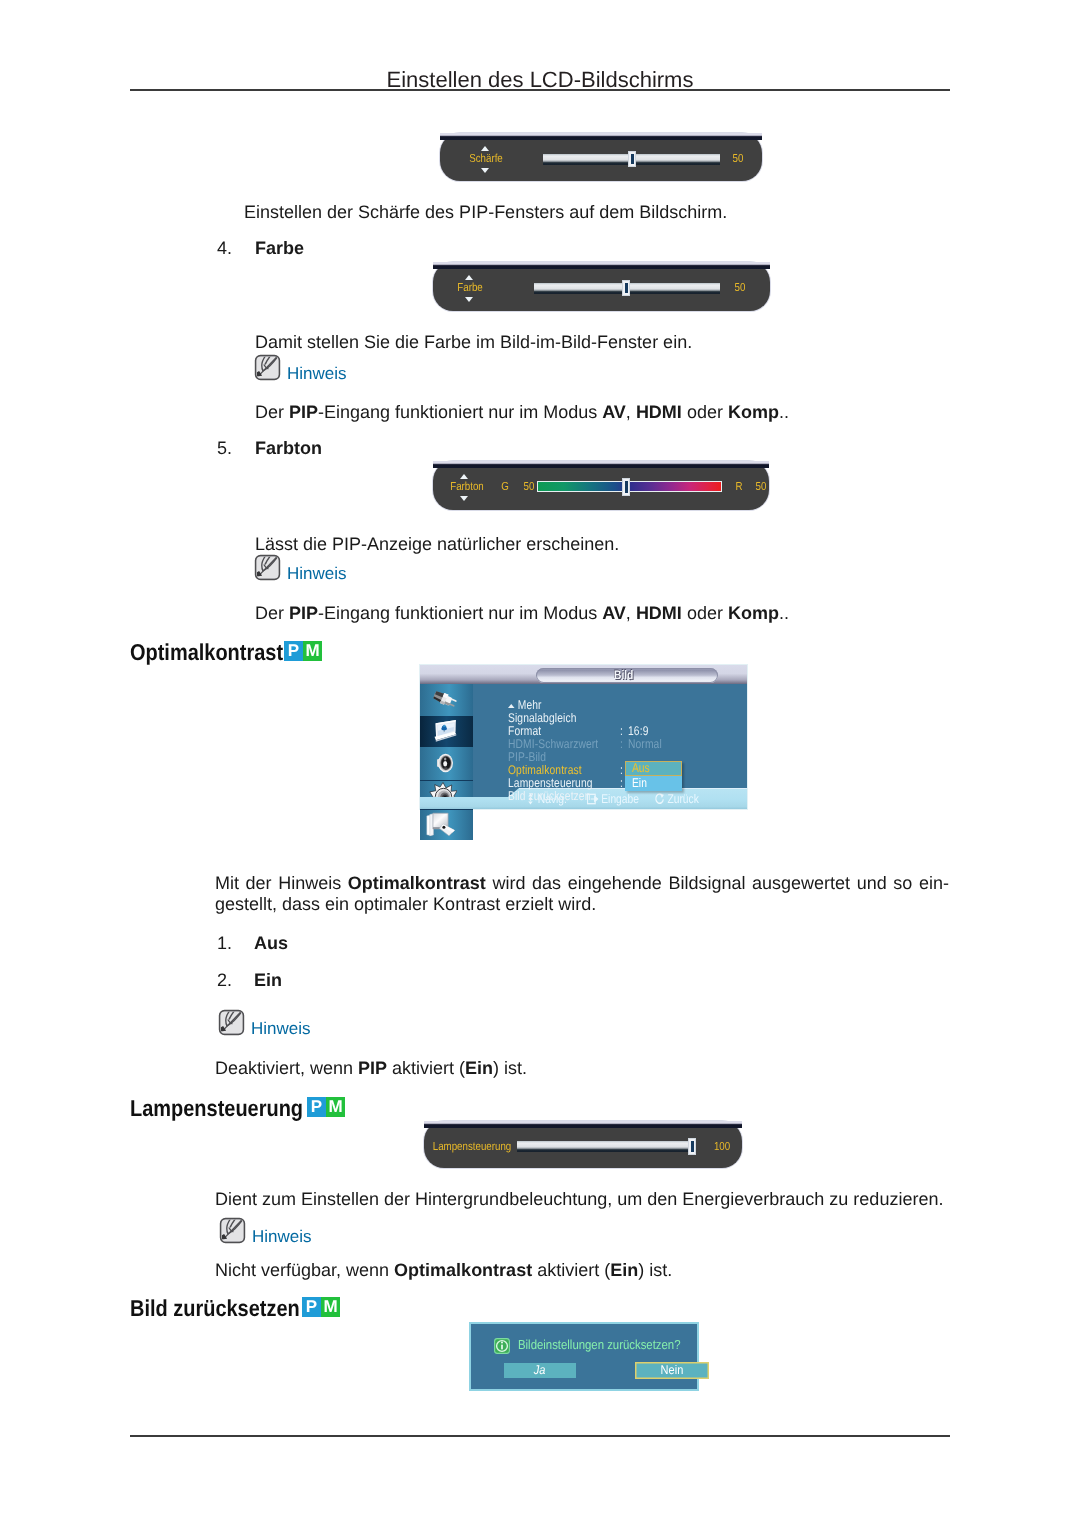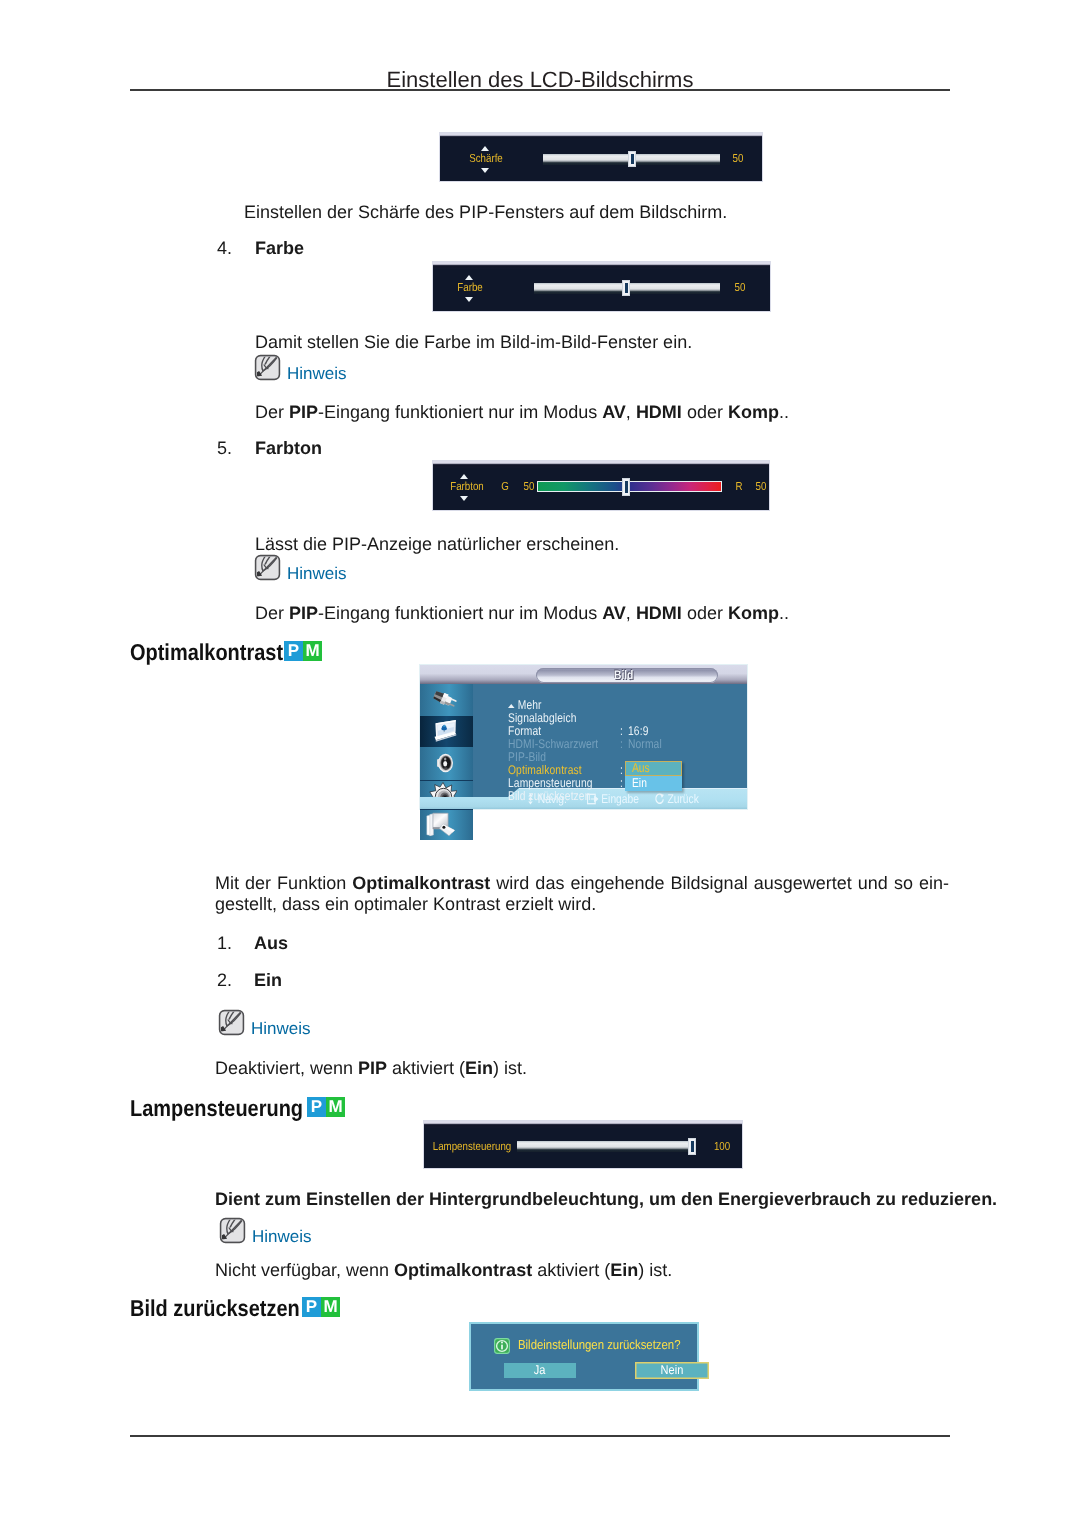--- a/index.html
+++ b/index.html
@@ -27,21 +27,21 @@
            font-size:17px;font-weight:bold;color:#ffffff;font-family:"Liberation Sans",sans-serif;}
   .pm .p{background:#1f9cd7;}
   .pm .m{background:#22c03c;}
 
   
   .note{display:flex;align-items:flex-end;gap:5px;}
   .note-txt{font-size:17px;color:#0369a1;line-height:17px;position:relative;top:1px;}
   .note-ico{display:block;width:29px;height:27px;}
 
   
-  .osdbox{background:#0f172a;box-shadow:0 0 0 1px #d9dbe8;}
+  .osdbox{background:#404040;box-shadow:0 0 0 1px #d9dbe8;border-radius:20px;}
   .osdbox .topbar{position:absolute;left:0;top:0;right:0;height:7px;
      background:linear-gradient(#dcdcea 0%,#dcdcea 25%,#a8a8b8 38%,#2a2d42 48%,#111527 60%,#12182c 100%);}
   .osd-label{position:absolute;color:#e8b929;font-size:11.6px;font-family:"Liberation Sans",sans-serif;transform:scaleX(.84);transform-origin:50% 50%;}
   .osd-val{position:absolute;color:#e8b929;font-size:11.6px;transform:scaleX(.84);transform-origin:50% 50%;}
   .arrow-up,.arrow-dn{position:absolute;width:0;height:0;border-left:4.3px solid transparent;border-right:4.3px solid transparent;}
   .arrow-up{border-bottom:5.6px solid #eef4f8;}
   .arrow-dn{border-top:5.6px solid #eef4f8;}
 
   .track{position:absolute;background:linear-gradient(#b9c3c9 0%,#eceef0 18%,#dfe2e5 52%,#a8aeb4 66%,#3e4950 74%,#1b2733 86%,#16202c 100%);}
   .knob{position:absolute;background:#eff1f5;border:1px solid #cfd6de;box-sizing:border-box;}
@@ -70,21 +70,21 @@
             transform:scaleX(.815);transform-origin:0 100%;}
 
   .optbox{position:absolute;}
   .opt{position:absolute;left:0;right:0;font-size:12.6px;padding-left:7px;box-sizing:border-box;}
   .opt span{display:inline-block;transform:scaleX(.815);transform-origin:0 0;}
   .opt1{background:#5cb2bf;color:#ecc02e;box-shadow:inset 0 0 0 1px #c8b05b;}
   .opt2{background:#68c2e8;color:#ffffff;}
 
   
   .dlg{position:absolute;background:#3b7499;box-shadow:0 0 0 2px #8fd3e3;}
-  .dlg-txt{position:absolute;font-size:13px;color:#fde047;white-space:nowrap;}
+  .dlg-txt{position:absolute;font-size:13px;color:#86efac;white-space:nowrap;}
   .dlg-txt span,.dlg-btn span{display:inline-block;transform:scaleX(.875);transform-origin:0 50%;}
   .dlg-btn{position:absolute;font-size:12.6px;color:#ffffff;text-align:center;background:#5cb2bf;}
   .dlg-btn span{transform-origin:50% 50%;}
   .dlg-btn.sel{box-shadow:inset 0 0 0 1.5px #ddd06d;}
 </style>
 </head>
 <body>
 
 <div class="page">
 
@@ -348,21 +348,21 @@
     <div class="mi" style="left:200px;top:111px;">:</div>
     <div class="mi" style="left:88px;top:124px;">Bild zurücksetzen</div>
 
     <div class="optbox" style="left:205px;top:96px;width:57px;height:30px;box-shadow:2px 2px 2px rgba(0,0,0,.25);">
       <div class="opt opt1" style="top:0;height:15px;line-height:15px;"><span>Aus</span></div>
       <div class="opt opt2" style="top:15px;height:15px;line-height:15px;"><span>Ein</span></div>
     </div>
   </div>
 
   <div class="abs para" style="left:215px;top:872px;width:734px;text-align:justify;text-align-last:justify;white-space:normal;">
-    <span>Mit der Funktion </span><span class="b">Optimalkontrast</span><span> wird das eingehende Bildsignal ausgewertet und so ein-</span>
+    <span>Mit der Hinweis </span><span class="b">Optimalkontrast</span><span> wird das eingehende Bildsignal ausgewertet und so ein-</span>
   </div>
   <div class="abs para" style="left:215px;top:893px;">gestellt, dass ein optimaler Kontrast erzielt wird.</div>
 
   <div class="abs num" style="left:217px;top:933px;">1.</div>
   <div class="abs itemlbl" style="left:254px;top:933px;">Aus</div>
   <div class="abs num" style="left:217px;top:970px;">2.</div>
   <div class="abs itemlbl" style="left:254px;top:970px;">Ein</div>
 
   <div class="abs note" style="left:217px;top:1009px;">
     <span>
@@ -404,21 +404,21 @@
   <div class="abs osdbox" style="left:424px;top:1121px;width:318px;height:47px;">
     <div class="topbar"></div>
     <div class="osd-label" style="left:-2px;top:19px;width:100px;text-align:center;">Lampensteuerung</div>
     <div class="track" style="left:93px;top:20px;width:172px;height:11px;"></div>
     <div class="knob" style="left:264px;top:17px;width:8px;height:17px;">
         <i></i>
       </div>
     <div class="osd-val" style="left:283px;top:19px;width:30px;text-align:center;">100</div>
   </div>
 
-  <div class="abs para" style="left:215px;top:1188px;font-weight:bold;">Dient zum Einstellen der Hintergrundbeleuchtung, um den Energieverbrauch zu reduzieren.</div>
+  <div class="abs para" style="left:215px;top:1188px;">Dient zum Einstellen der Hintergrundbeleuchtung, um den Energieverbrauch zu reduzieren.</div>
 
   <div class="abs note" style="left:218px;top:1217px;">
     <span>
         <svg class="note-ico" viewBox="0 0 44 44" xmlns="http://www.w3.org/2000/svg">
   <rect x="2.6" y="2.6" width="38.8" height="38.8" rx="8" ry="8" fill="#dcdcde" stroke="#4f4f52" stroke-width="2.6"></rect>
   <rect x="4.6" y="4.6" width="34.8" height="34.8" rx="6.4" ry="6.4" fill="#e3e3e5"></rect>
   <g>
     <clipPath id="noteclip">
               <rect x="4.6" y="4.6" width="34.8" height="34.8" rx="6.4" ry="6.4"></rect>
             </clipPath>
@@ -451,17 +451,17 @@
   </div>
 
   <div class="dlg" style="left:471px;top:1324px;width:226px;height:65px;">
     <svg viewBox="0 0 16 16" style="position:absolute;left:23px;top:14px;width:16px;height:16px;">
       <rect x="0.6" y="0.6" width="14.8" height="14.8" rx="2.6" ry="2.6" fill="#3dae57" stroke="#7ddba0" stroke-width="1.1"></rect>
       <circle cx="8" cy="8" r="5.4" fill="none" stroke="#d9f6e3" stroke-width="1.4"></circle>
       <rect x="7.15" y="6.4" width="1.7" height="5.0" rx=".6" fill="#eafbf0"></rect>
       <circle cx="8" cy="4.6" r="1.0" fill="#eafbf0"></circle>
     </svg>
     <div class="dlg-txt" style="left:47px;top:13px;"><span>Bildeinstellungen zurücksetzen?</span></div>
-    <div class="dlg-btn" style="left:33px;top:39px;width:72px;height:15px;line-height:15px;"><span>Ja</span></div>
+    <div class="dlg-btn" style="left:33px;top:39px;width:72px;height:15px;line-height:15px;font-style:italic;"><span>Ja</span></div>
     <div class="dlg-btn sel" style="left:126px;top:38px;width:74px;height:17px;line-height:17px;margin-left:38px;"><span>Nein</span></div>
   </div>
 
 </div>
 
 </body></html>

